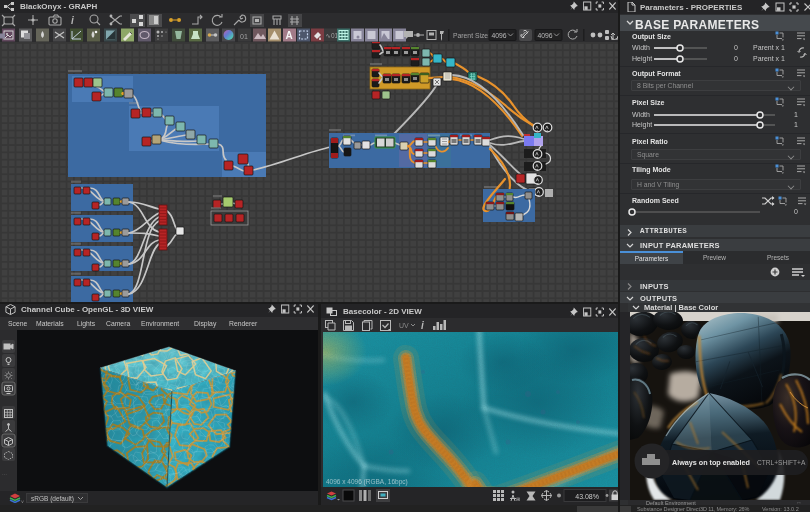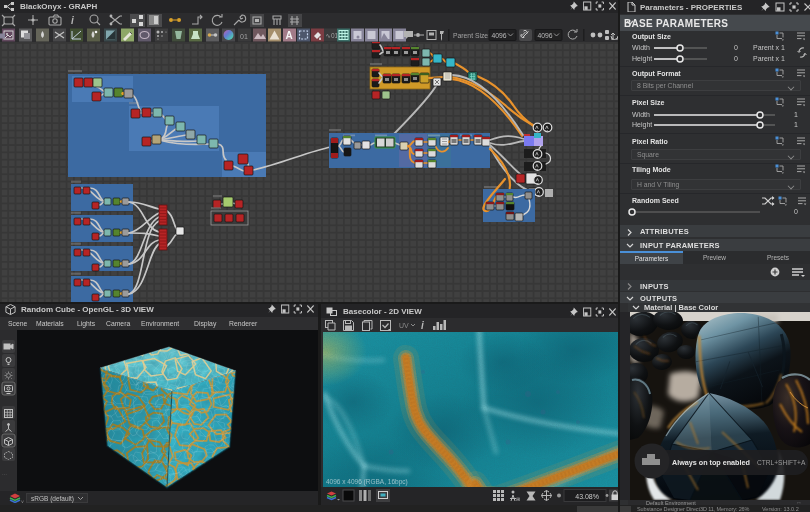--- a/index.html
+++ b/index.html
@@ -598,21 +598,21 @@
         </svg>
       <span class="abs" style="left:20px;top:3px;">Parameters - PROPERTIES</span>
       <svg class="abs" style="left:141px;top:2px" width="52" height="11">
           <use href="#wb"></use>
         </svg>
     </div>
     <div class="abs" style="left:0;top:15px;width:190px;height:16px;background:#45494d;">
       <svg class="abs" style="left:6px;top:5px" width="8" height="6">
           <path d="M1,1 l3,3 3,-3" stroke="#d5d5d5" stroke-width="1.3" fill="none"></path>
         </svg>
-      <span class="abs" style="left:4px;top:3px;font-size:10px;font-weight:bold;color:#e8e8e8;letter-spacing:.3px;">BASE PARAMETERS</span>
+      <span class="abs" style="left:15px;top:3px;font-size:12px;font-weight:bold;color:#e8e8e8;letter-spacing:.3px;">BASE PARAMETERS</span>
     </div>
     <span class="lbl b" style="left:12px;top:33px;">Output Size</span>
     <svg class="abs" style="left:155px;top:31px" width="30" height="11">
         <use href="#ipin"></use>
         <use href="#ilist" x="21"></use>
       </svg>
     <div class="lbl" style="left:12px;top:44px;">Width</div>
     <svg class="abs" style="left:33px;top:43px" width="60" height="10">
         <line x1="1" y1="5" x2="27" y2="5" stroke="#e8e8e8" stroke-width="1.6"></line>
         <line x1="27" y1="5" x2="54" y2="5" stroke="#6e6e6e" stroke-width="1.2"></line>
@@ -685,21 +685,21 @@
       </svg>
     <svg class="abs" style="left:7px;top:207px" width="135" height="10">
         <line x1="5" y1="5" x2="133" y2="5" stroke="#6e6e6e" stroke-width="1.2"></line>
         <circle cx="5" cy="5" r="3" fill="#2e2f31" stroke="#e8e8e8" stroke-width="1.5"></circle>
       </svg>
     <div class="lbl" style="left:168px;top:208px;width:10px;text-align:right;">0</div>
     <div class="shdr" style="top:225px;height:12px;">
         <svg class="abs" style="left:7px;top:4px" width="6" height="7">
           <path d="M1,0.5 l3,3 -3,3" stroke="#d5d5d5" stroke-width="1.2" fill="none"></path>
         </svg>
-        <span style="left:20px;">ATTRIBUTES</span>
+        <span style="left:20px;font-family:Liberation Mono, monospace;">ATTRIBUTES</span>
       </div>
     <div class="shdr" style="top:239px;height:12px;">
         <svg class="abs" style="left:6px;top:4px" width="8" height="6">
           <path d="M1,1 l3,3 3,-3" stroke="#d5d5d5" stroke-width="1.2" fill="none"></path>
         </svg>
         <span style="left:20px;">INPUT PARAMETERS</span>
       </div>
     <div class="abs" style="left:0;top:251px;width:190px;height:13px;background:#2b2c2e;">
       <div class="abs" style="left:0;top:0;width:63px;height:13px;background:#3f4347;border-top:2px solid #4a90d8;color:#e0e0e0;font-size:6.5px;text-align:center;padding-top:2px;">Parameters</div>
       <div class="abs" style="left:63px;top:0;width:63px;height:13px;color:#b5b5b5;font-size:6.5px;text-align:center;padding-top:3px;">Preview</div>
@@ -830,21 +830,21 @@
       <span class="abs" style="left:168px;top:-1px;font-size:6px;color:#777;">↔</span>
     </div>
   </div>
 
   <div class="abs" id="v3d" style="left:0;top:302px;width:318px;height:203px;background:#2c2c2e;">
     <div class="abs ttl" style="left:0;top:0;width:318px;height:15px;">
       <svg class="abs" style="left:5px;top:2px" width="11" height="11" viewBox="0 0 12 12">
           <path d="M6,0.5 L11,3 V9 L6,11.5 L1,9 V3 Z" fill="none" stroke="#c9c9c9"></path>
           <path d="M1,3 L6,5.5 L11,3 M6,5.5 V11.5" stroke="#c9c9c9" fill="none"></path>
         </svg>
-      <span class="abs" style="left:21px;top:3px;">Random Cube - OpenGL - 3D VIEW</span>
+      <span class="abs" style="left:21px;top:3px;">Channel Cube - OpenGL - 3D VIEW</span>
       <svg class="abs" style="left:268px;top:2px" width="47" height="11" viewBox="0 0 52 11" preserveAspectRatio="none">
           <use href="#wb"></use>
         </svg>
     </div>
     <div class="abs" style="left:0;top:15px;width:318px;height:13px;background:#2e2e30;color:#c8c8c8;font-size:6.8px;">
       <span class="abs" style="left:8px;top:3px">Scene</span>
         <span class="abs" style="left:36px;top:3px">Materials</span>
       <span class="abs" style="left:77px;top:3px">Lights</span>
         <span class="abs" style="left:106px;top:3px">Camera</span>
       <span class="abs" style="left:141px;top:3px">Environment</span>

